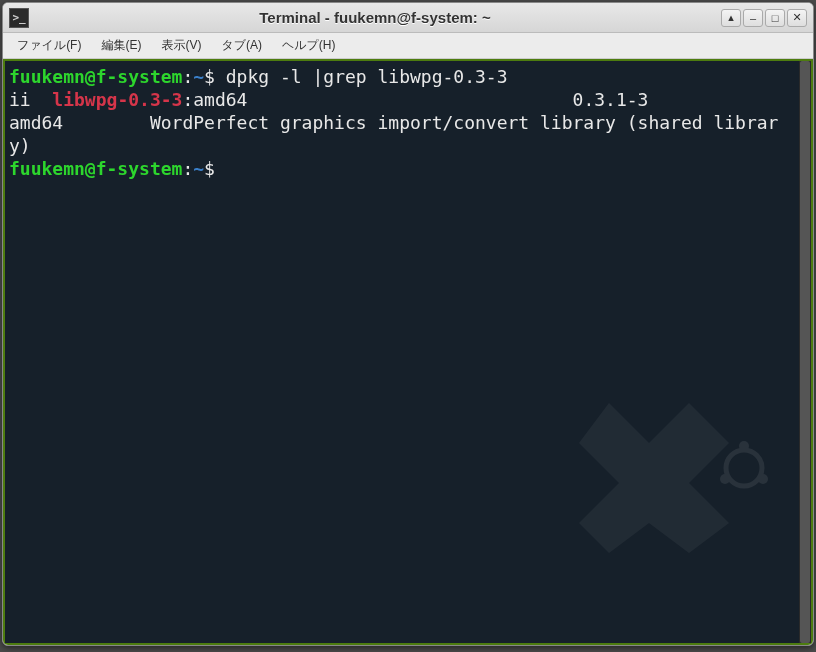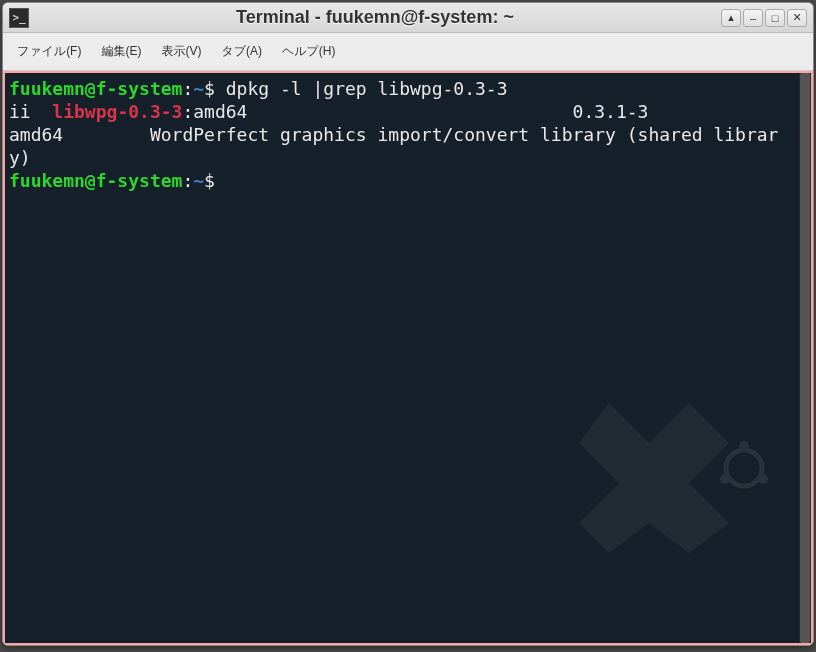--- a/index.html
+++ b/index.html
@@ -41,21 +41,21 @@
     align-items: center;
     justify-content: center;
     color: #ccc;
     font-family: monospace;
     font-size: 11px;
     font-weight: bold;
   }
   .titlebar-title {
     flex: 1;
     text-align: center;
-    font-size: 18px;
+    font-size: 15px;
     font-weight: bold;
     color: #333;
     text-shadow: 0 1px 0 #fff;
   }
   .titlebar-controls {
     display: flex;
     gap: 2px;
   }
   .titlebar-btn {
     width: 20px;
@@ -64,36 +64,36 @@
     border: 1px solid #aaa;
     border-radius: 3px;
     display: flex;
     align-items: center;
     justify-content: center;
     cursor: pointer;
     font-size: 11px;
     color: #333;
   }
   .menubar {
-    height: 38px;
+    height: 26px;
     background: #ececec;
     border-bottom: 1px solid #ccc;
     display: flex;
     align-items: center;
     padding: 0 4px;
   }
   .menuitem {
     padding: 4px 10px;
     font-size: 12px;
     color: #333;
     cursor: pointer;
   }
   .terminal-wrap {
     flex: 1;
-    background: #fca5a5;
+    background: #4d7c0f;
     padding: 2px;
     display: flex;
   }
   .terminal {
     flex: 1;
     background: #16202a;
     padding: 4px 0 4px 4px;
     font-family: "DejaVu Sans Mono", Consolas, monospace;
     font-size: 18px;
     line-height: 1.28;

